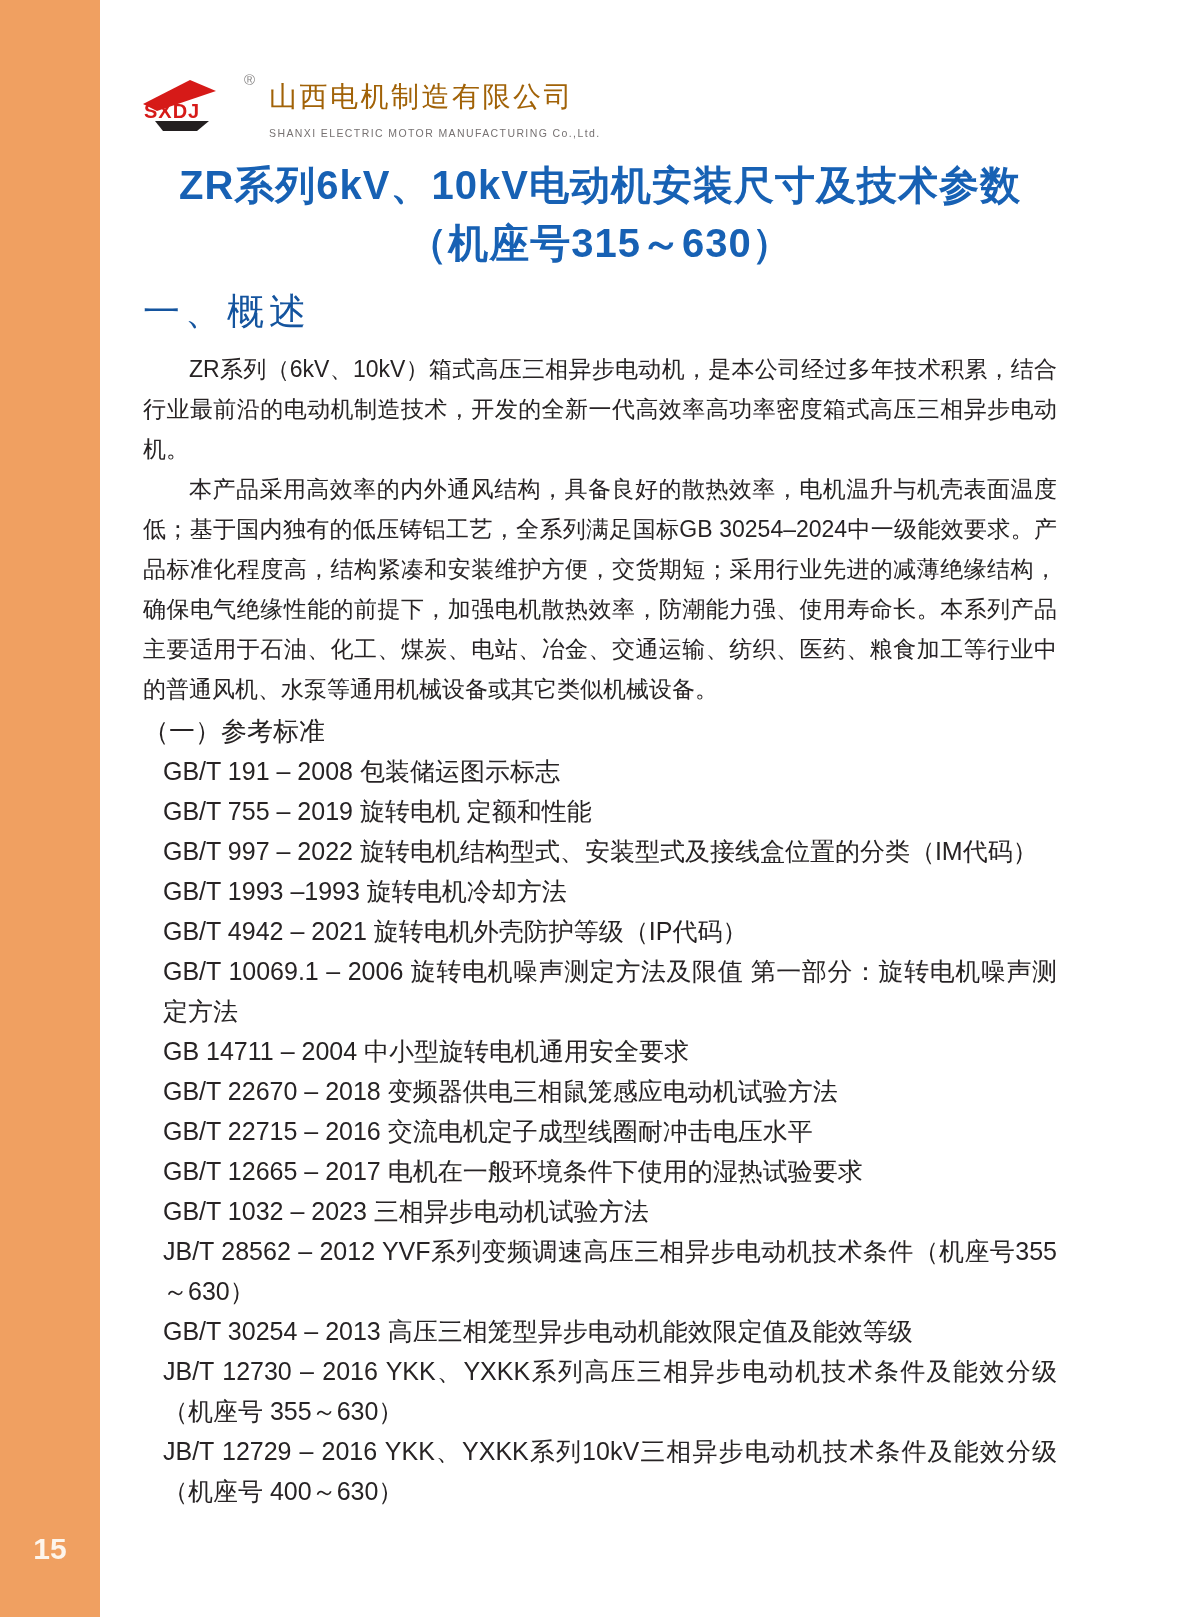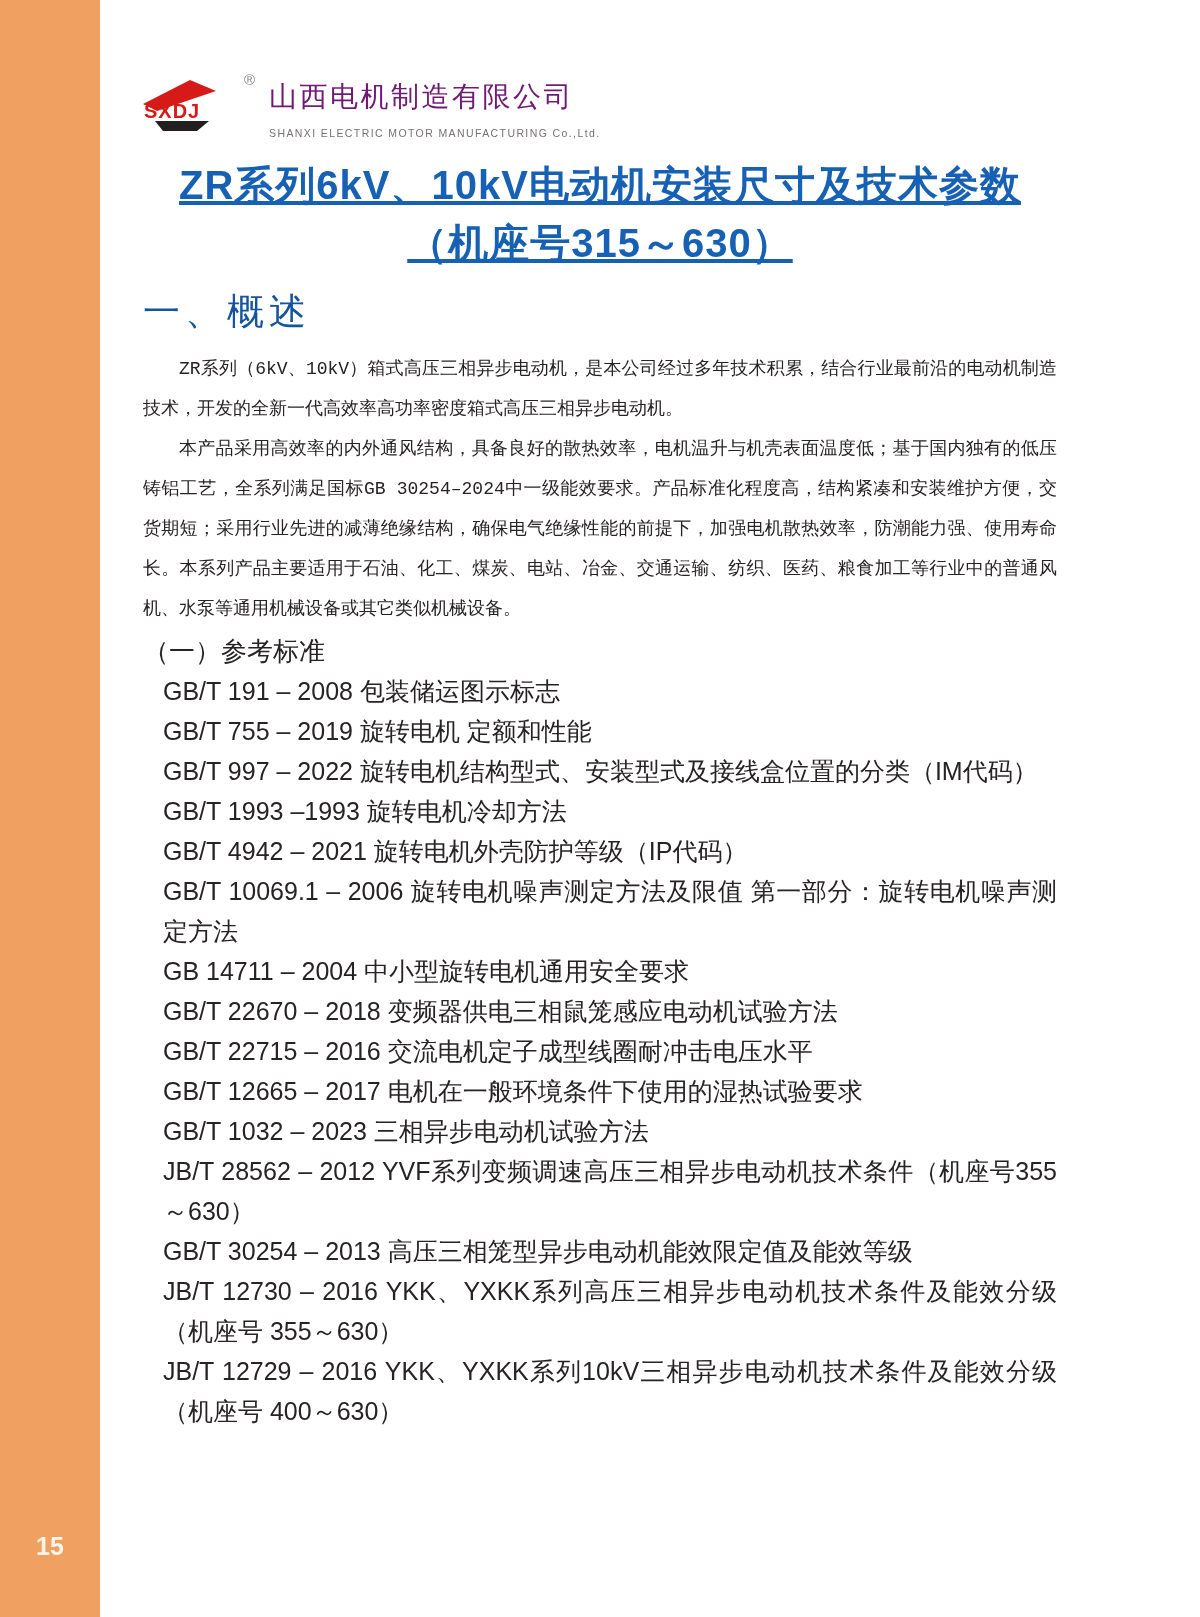--- a/index.html
+++ b/index.html
@@ -12,62 +12,61 @@
     overflow:hidden;
   }
   .sidebar {
     position:absolute; left:0; top:0;
     width:100px; height:1617px;
     background:#F0A061;
   }
   .page-number {
     position:absolute; top:1532px; left:0; width:100px;
     text-align:center;
-    color:#FDF5EC; font-weight:bold; font-size:25px;
+    color:#FDF5EC; font-weight:bold; font-size:30px;
   }
   .content {
     position:absolute; left:143px; top:0; width:914px;
   }
   
   .logo-row { margin-top:70px; height:66px; display:flex; align-items:flex-start; }
   .emblem { position:relative; width:92px; height:64px; flex:0 0 auto; }
   .emblem svg { display:block; }
   .reg-mark {
     position:absolute; right:-20px; top:2px;
     font-size:15px; color:#8a8888; line-height:1;
   }
   .company { margin-left:34px; padding-top:12px; }
   .company-cn {
-    font-size:28px; color:#701a75; letter-spacing:2.5px;
+    font-size:28px; color:#a16207; letter-spacing:2.5px;
     line-height:30px; white-space:nowrap;
   }
   .company-en {
     font-size:10.5px; color:#767171; letter-spacing:1.4px;
     margin-top:15px; white-space:nowrap;
   }
   
   .doc-title {
     margin-top:20px; text-align:center;
     color:#1761B4; font-weight:bold;
-    font-size:40px; line-height:58px; letter-spacing:1px;text-decoration:underline;
+    font-size:40px; line-height:58px; letter-spacing:1px;
   }
   
   .section-heading {
     margin:18px 0 0 0;
     font-size:37px; font-weight:normal;
     color:#14549E; letter-spacing:5px;
     line-height:44px;
   }
   
   .body-para {
     margin:15px 0 0 0;
-    font-size:18px; line-height:40px;
+    font-size:23px; line-height:40px;
     text-align:justify; text-indent:2em;
     color:#272324;
-    font-family:Liberation Mono, monospace;
   }
   .body-para + .body-para { margin-top:0; }
   
   .sub-heading {
     margin:2px 0 0 0;
     font-size:26px; font-weight:normal;
     line-height:40px; color:#272324;
   }
   
   .standards {

